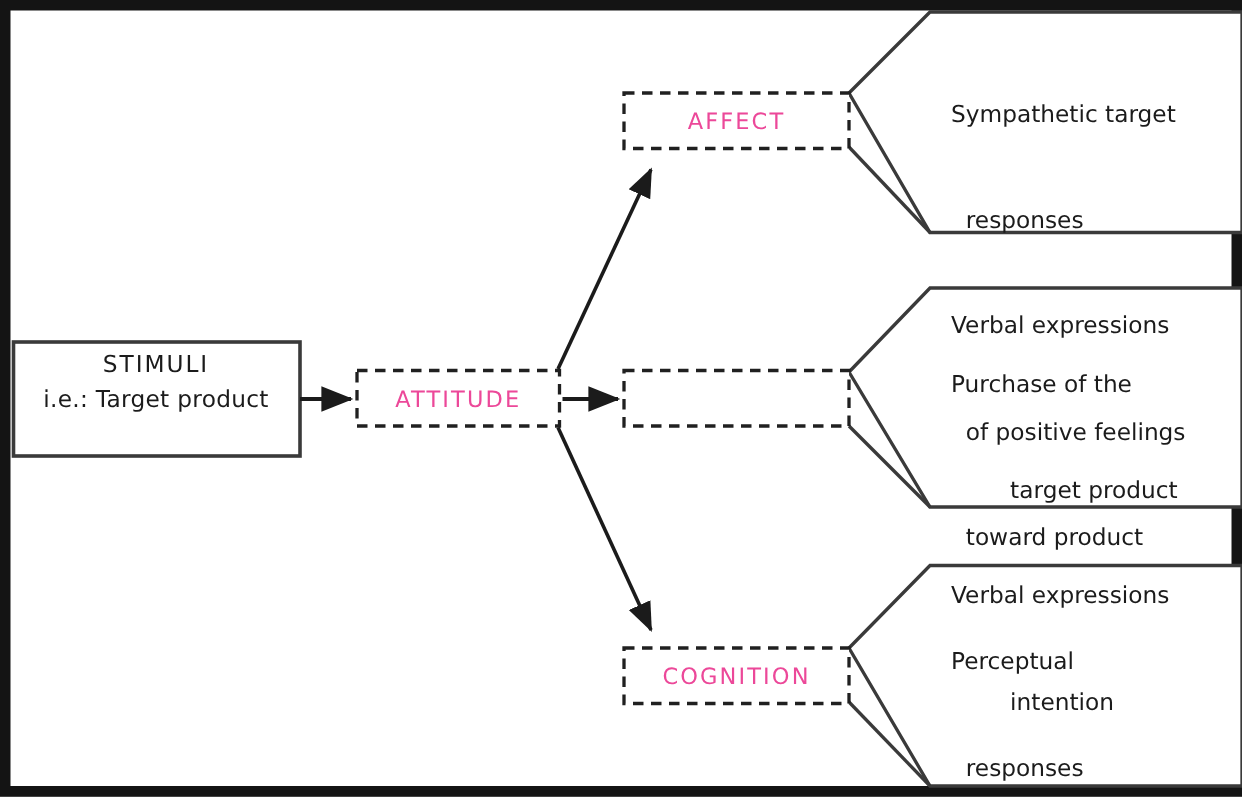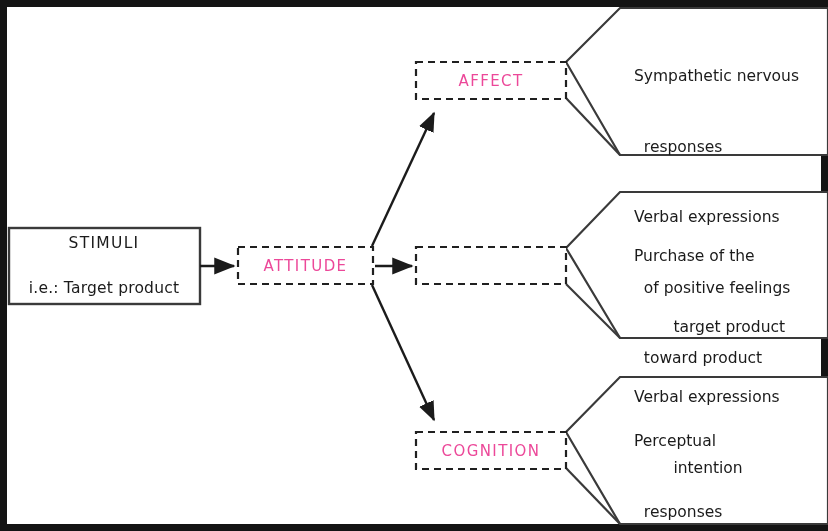--- a/index.html
+++ b/index.html
@@ -41,21 +41,21 @@
   }
   .stimuli-text {
     position: absolute;
     left: 10px;
     top: 232px;
     width: 188px;
     height: 68px;
     display: flex;
     flex-direction: column;
     align-items: center;
-    justify-content: space-between;
+    justify-content: flex-start;
     color: #1b1b1b;
     font-size: 15.5px;
     line-height: 23px;
   }
   .stimuli-line1 { letter-spacing: 1.3px; }
   .stimuli-line2 { letter-spacing: 0.2px; }
   .dash-label {
     font-size: 15px;
     letter-spacing: 1.4px;
     color: #ec4899;
@@ -119,21 +119,21 @@
   </div>
 
   <div class="box-label dash-label" style="left:238px; top:257px; width:135px;">ATTITUDE</div>
 
   <div class="box-label dash-label" style="left:416px; top:72px; width:150px;">AFFECT</div>
 
 
   <div class="box-label dash-label" style="left:416px; top:442px; width:150px;">COGNITION</div>
 
   <div class="banner-text bt-1">
-    <div>Sympathetic nervous</div>
+    <div>Sympathetic target</div>
     <div>  responses</div>
     <div>Verbal expressions</div>
     <div>  of positive feelings</div>
     <div>  toward product</div>
   </div>
 
   <div class="banner-text bt-2">
     <div>Purchase of the</div>
     <div>        target product</div>
     <div>Verbal expressions</div>

